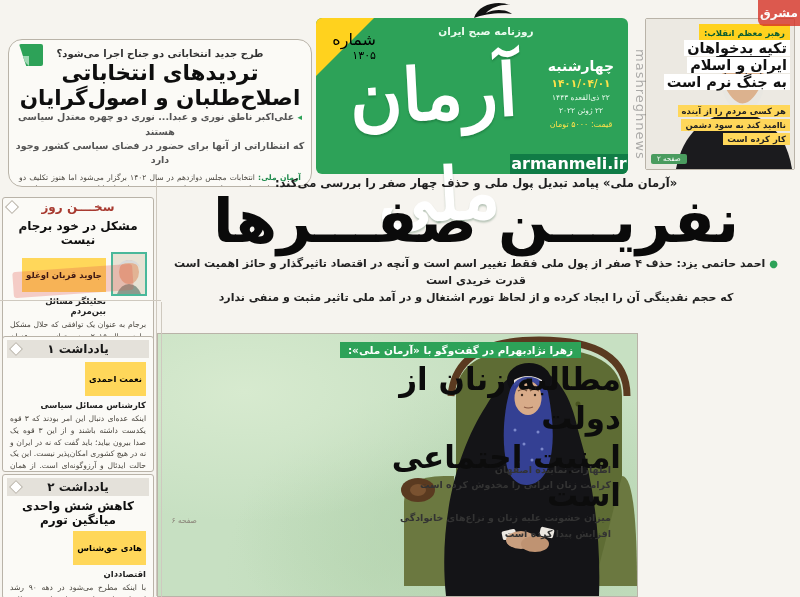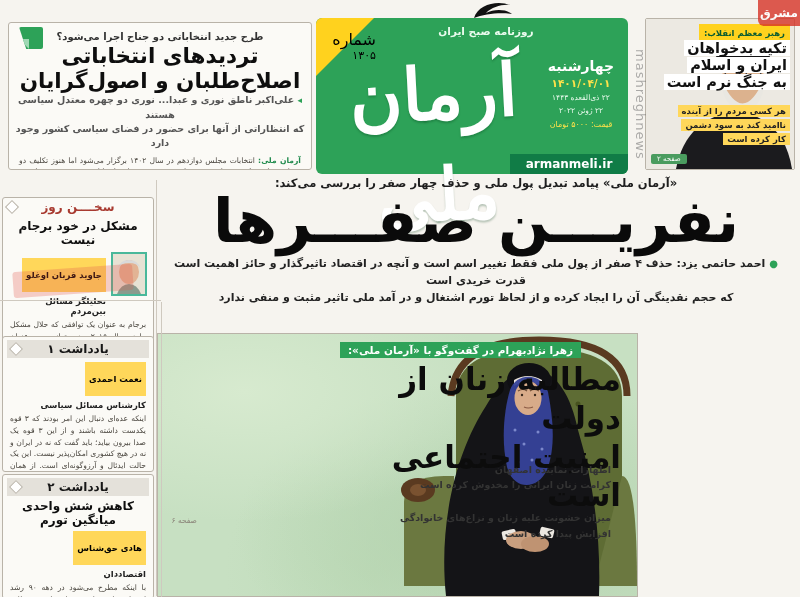--- a/index.html
+++ b/index.html
@@ -1,19 +1,19 @@
 <!DOCTYPE html>
 <html lang="fa" dir="rtl"><head>
 <meta charset="utf-8">
 <style>
   html,body{margin:0;padding:0;background:#e9e7e2;}
   #paper{position:relative;width:800px;height:597px;background:#f6f4ef;overflow:hidden;
          font-family:"DejaVu Sans",sans-serif;direction:rtl;}
   .abs{position:absolute;}
-  .box{border:1px solid #b9b3a8;background:#fbfaf6;border-radius:3px;overflow:hidden;}
+  .box{border:1px solid #b9b3a8;background:#fbfaf6;border-radius:14px;overflow:hidden;margin-top:17px;}
   .kicker{font-size:10.5px;font-weight:bold;color:#333;}
   .green-t{color:#1e8a4c;}
   .pageref{font-size:7.5px;color:#8a8378;}
   .hl-y span{display:inline-block;background:#ffd75a;color:#1b1b1b;font-weight:bold;
              padding:1px 4px;margin-top:2px;}
   
   #masthead{left:316px;top:18px;width:312px;height:156px;background:#2da258;border-radius:6px;}
   #masthead .corner{position:absolute;left:0;top:0;width:58px;height:58px;
       background:#ffd21e;clip-path:polygon(0 0,100% 0,0 100%);border-top-left-radius:6px;}
   #masthead .corner .num{font-size:11px;display:block;}
@@ -21,21 +21,21 @@
       font-size:10.5px;font-weight:bold;}
   .logo{position:absolute;top:26px;right:86px;left:14px;color:#ffffff;font-weight:bold;
       font-size:72px;line-height:1.4;text-align:center;transform:rotate(-3deg);
       font-family:"DejaVu Serif",serif;text-shadow:0 2px 2px rgba(0,60,25,.25);}
   .dates{position:absolute;top:40px;right:8px;width:78px;text-align:center;color:#fff;}
   .dates .weekday{font-size:14px;font-weight:bold;}
   .dates .shamsi{color:#ffe24a;font-size:10.5px;font-weight:bold;margin-top:3px;letter-spacing:1px;}
   .dates .small{font-size:7.5px;margin-top:4px;color:#eafbee;}
   .dates .price{font-size:8px;margin-top:5px;color:#ffe24a;font-weight:normal;}
   .site{position:absolute;bottom:0;right:0;width:118px;height:20px;background:#107c46;
-      color:#fff;font-size:12px;font-weight:bold;text-align:center;line-height:20px;
+      color:#fff;font-size:16px;font-weight:bold;text-align:center;line-height:20px;
       border-radius:0 0 6px 0;direction:ltr;}
   #flourish{left:468px;top:0px;}
   
   #leader-box{right:5px;top:18px;width:148px;height:150px;border:1px solid #b9b3a8;
       background:#ece9e2;border-radius:2px;}
   #leader-box .ph{position:absolute;right:0;top:0;}
   .kicker-yellow{position:absolute;top:5px;right:4px;background:#ffd21e;color:#0a5c32;
       font-size:8.5px;font-weight:bold;padding:4px 5px;}
   .leader-h{position:absolute;top:20px;right:4px;text-align:right;}
   .leader-h span{display:block;background:#ffffff;color:#111;font-weight:bold;font-size:14.5px;

